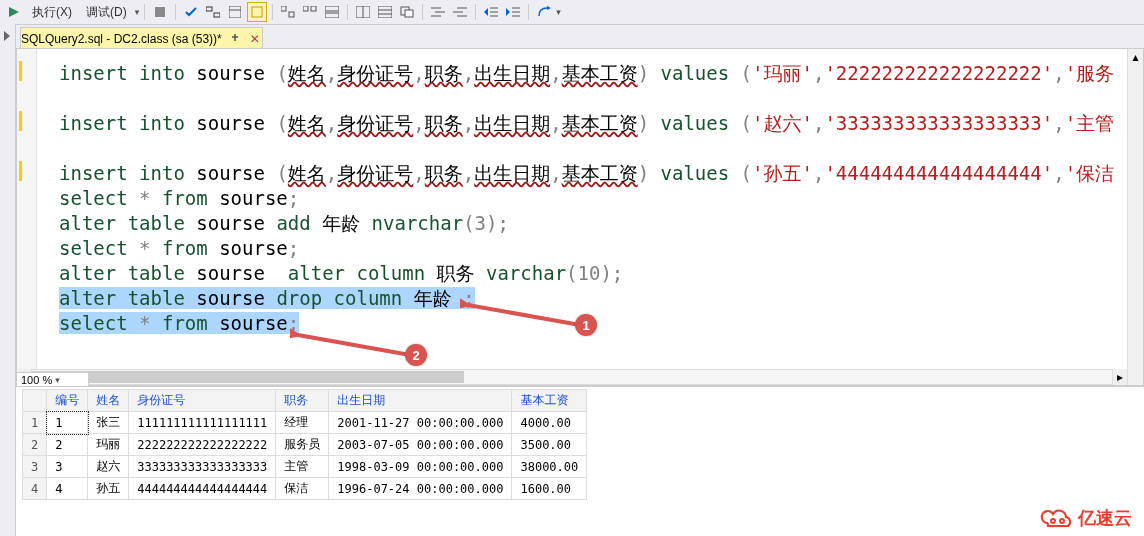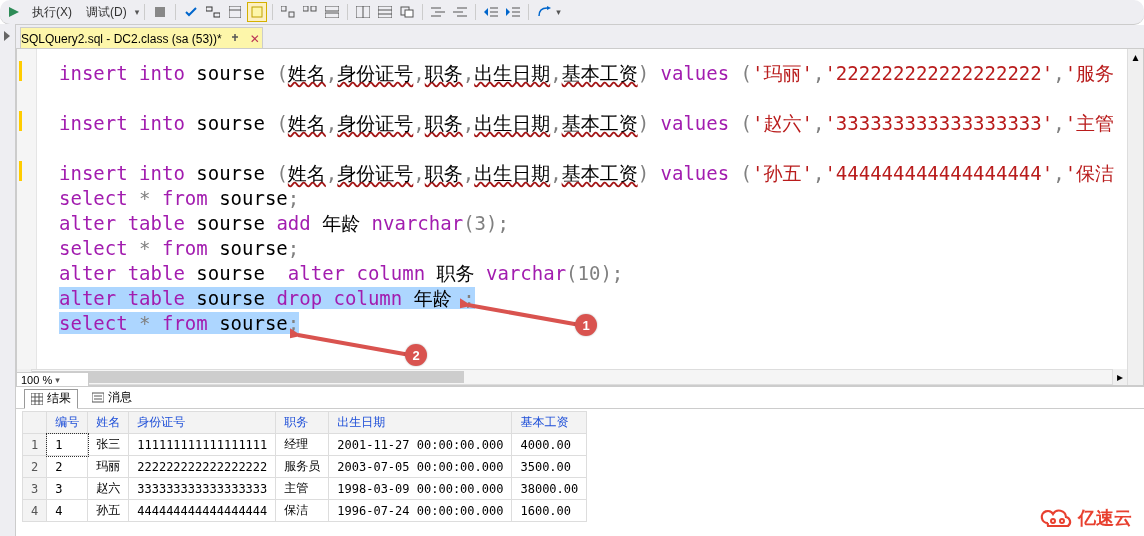--- a/index.html
+++ b/index.html
@@ -1,38 +1,38 @@
 <!DOCTYPE html>
 <html><head>
 <meta charset="utf-8">
 <style>
 * { box-sizing: border-box; margin: 0; padding: 0; }
 body { font-family: "Microsoft YaHei", sans-serif; font-size: 12px; background: #fff; width: 1144px; height: 536px; overflow: hidden; position: relative; }
 
 
-.toolbar { height: 24px; background: #eeeef2; border-bottom: 1px solid #ccc; display: flex; align-items: center; padding: 12px 4px; gap: 2px; border-radius: 10px; }
+.toolbar { height: 24px; background: #eeeef2; border-bottom: 1px solid #ccc; display: flex; align-items: center; padding: 12px 4px; gap: 2px; }
 .tbtn { display: inline-flex; align-items: center; justify-content: center; height: 20px; min-width: 20px; padding: 0 3px; cursor: pointer; color: #333; }
 .tbtn svg { display: block; }
 .tbtn-txt { padding: 0 6px; }
 .sep { width: 1px; height: 16px; background: #ccc; margin: 0 3px; }
 .green-tri { color: #2e8b57; }
 
 
 .tabstrip { height: 24px; background: #eeeef2; display: flex; align-items: flex-end; padding-left: 20px; position: relative; }
 .sidegutter { position: absolute; left: 0; top: 24px; bottom: 0; width: 16px; background: #eeeef2; border-right: 1px solid #ccc; }
 .pintab { position: absolute; left: 2px; top: 2px; width: 14px; height: 20px; display: flex; align-items: center; justify-content: center; cursor: pointer; }
 .tab { background: #fdf6aa; height: 22px; display: flex; align-items: center; padding: 0 0; gap: 6px; border: 1px solid #ccc; border-bottom: none; font-size: 12px; color: #000; }
 .tab-close { width: 14px; height: 14px; display: inline-flex; align-items: center; justify-content: center; color: #b35; cursor: pointer; }
 
 
 .editor-wrap { position: absolute; left: 16px; right: 0; top: 48px; bottom: 150px; border: 1px solid #ccc; background: #fff; }
 .editor { position: absolute; left: 20px; right: 0; top: 0; bottom: 16px; overflow: hidden; font-family: Consolas, monospace; font-size: 19px; padding: 12px 0 0 22px; white-space: pre; line-height: 25px; color: #000; }
 .gutter-l { position: absolute; left: 0; top: 0; bottom: 16px; width: 20px; background: #f5f5f5; border-right: 1px solid #e5e5e5; }
 .gutter-mark { position: absolute; left: 2px; width: 3px; background: #ffcc00; }
-.kw { color: #a21caf; }
+.kw { color: #14532d; }
 .str { color: #b91c1c; }
 .gray { color: #808080; }
 .wavy { text-decoration: underline wavy #a31515; text-decoration-skip-ink: none; }
 .hl { background: #add6ff; }
 .hscroll { position: absolute; left: 0; right: 16px; bottom: 0; height: 16px; background: #f0f0f0; display: flex; align-items: center; }
 .hscroll-track { flex: 1; height: 16px; border: 1px solid #ddd; background: #f5f5f5; position: relative; }
 .hscroll-thumb { position: absolute; left: 0; width: 40%; top: 1px; bottom: 1px; background: #cdcdcd; }
 .zoom { position: absolute; left: 0; bottom: 0; height: 14px; width: 72px; font-size: 11px; display: flex; align-items: center; padding-left: 4px; background: #fff; border-top: 1px solid #ccc; border-right: 1px solid #ccc; z-index:3;}
 .vscroll-stub { position: absolute; right: 0; top: 0; bottom: 0; width: 16px; background: #f0f0f0; border-left: 1px solid #ddd; }
 .vscroll-stub .up, .vscroll-stub .dn { height: 16px; display:flex; align-items:center; justify-content:center; }
@@ -247,40 +247,20 @@
   <line x1="120" y1="30" x2="8" y2="10" stroke="#d9534f" stroke-width="4" marker-end="url(#ah1)"></line>
 </svg>
 <div class="badge" style="left:405px; top:344px;">2</div>
 
 <svg class="arrow-svg" style="left:535px; top:410px;" width="110" height="50">
   <line x1="100" y1="8" x2="8" y2="42" stroke="#d9534f" stroke-width="4" marker-end="url(#ah1)"></line>
 </svg>
 <div class="badge" style="left:630px; top:406px;">3</div>
 
 <div class="respanel">
-  <div class="restabs">
-    <div class="restab active">
-      <svg width="12" height="12">
-          <rect x="0" y="0" width="12" height="12" fill="none" stroke="#555"></rect>
-          <line x1="4" y1="0" x2="4" y2="12" stroke="#555"></line>
-          <line x1="8" y1="0" x2="8" y2="12" stroke="#555"></line>
-          <line x1="0" y1="4" x2="12" y2="4" stroke="#555"></line>
-          <line x1="0" y1="8" x2="12" y2="8" stroke="#555"></line>
-        </svg>
-      <span>结果</span>
-    </div>
-    <div class="restab">
-      <svg width="12" height="12">
-          <rect x="0" y="1" width="12" height="9" fill="none" stroke="#555"></rect>
-          <line x1="2" y1="4" x2="10" y2="4" stroke="#555"></line>
-          <line x1="2" y1="7" x2="10" y2="7" stroke="#555"></line>
-        </svg>
-      <span>消息</span>
-    </div>
-  </div>
   <table class="resgrid">
     <thead>
         <tr>
       <th></th>
       <th>编号</th>
       <th>姓名</th>
       <th>身份证号</th>
       <th>职务</th>
       <th>出生日期</th>
       <th>基本工资</th>

